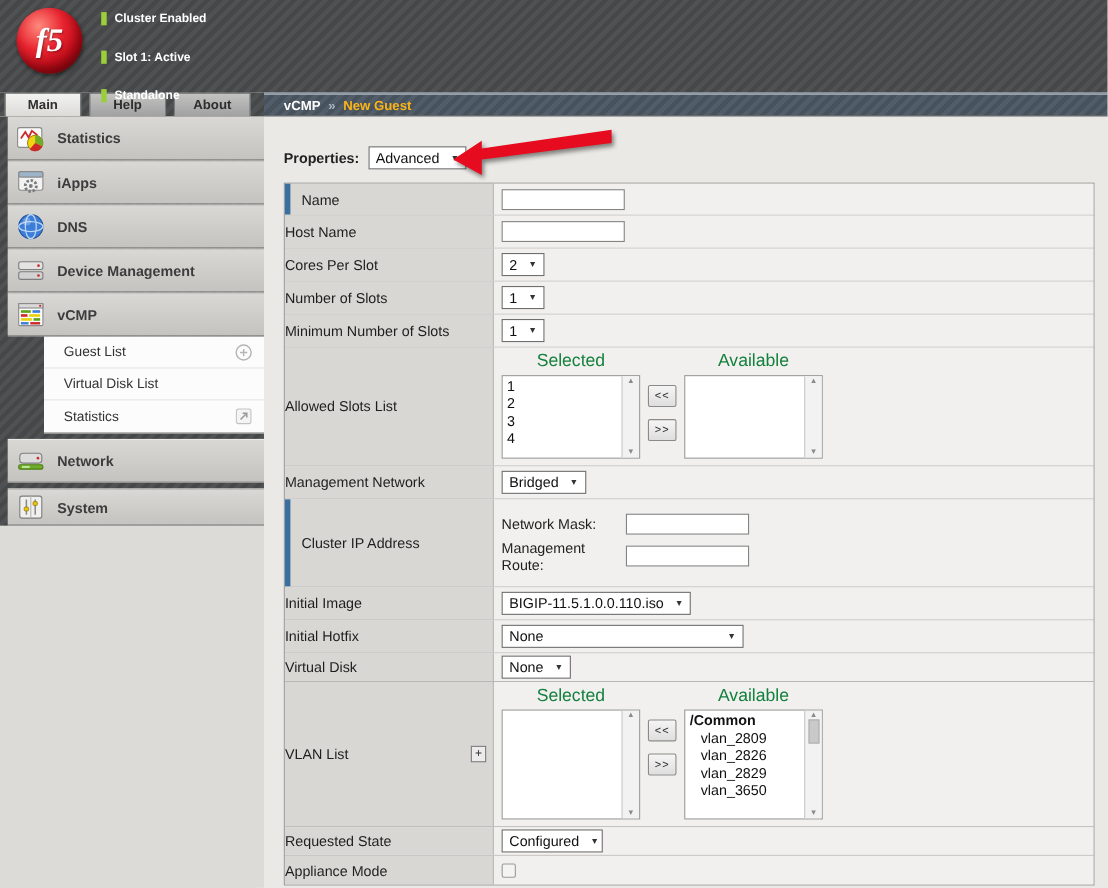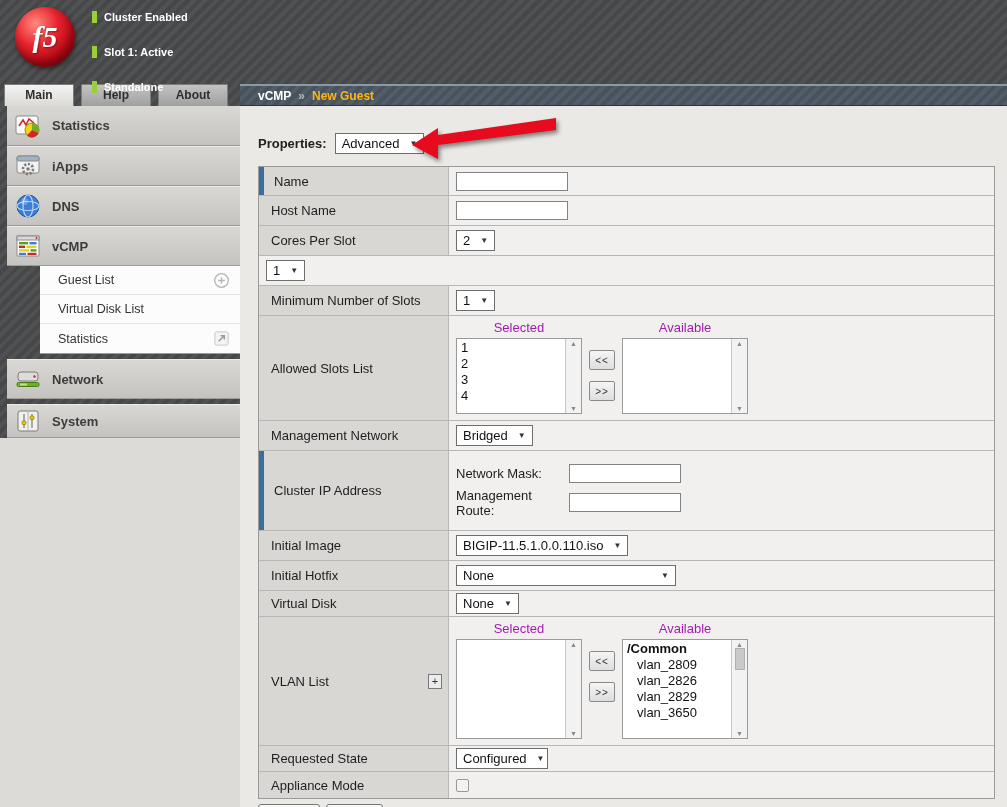--- a/index.html
+++ b/index.html
@@ -83,39 +83,39 @@
     font-size: 13px; color: #111; cursor: pointer; gap: 10px;
   }
   .dd .caret { font-size: 8px; color: #333; }
   .dd.spread { justify-content: space-between; }
   
   .ftable { width: 737px; border: 1px solid #9a9a9a; margin-top: 10px; background: #f1f0ee; }
   .frow { display: flex; border-bottom: 1px solid #b8b7b5; }
   .frow:last-child { border-bottom: none; }
   .flabel {
     width: 190px; flex: 0 0 190px; background: #d8d7d4; position: relative;
-    display: flex; align-items: center; padding-left: 12px;
+    display: flex; align-items: center; padding-left: 0;
     font-size: 13px; color: #1e1e1e; border-right: 1px solid #b8b7b5;
   }
   .flabel.req { padding-left: 15px; }
   .flabel.req::before {
     content: ""; position: absolute; left: 0; top: 0; bottom: 0; width: 5px;
     background: #3a6e9e;
   }
   .fvalue { flex: 1; display: flex; align-items: center; padding-left: 7px; background: #f1f0ee; }
   .h29 { min-height: 29px; } .h30 { min-height: 30px; } .h26 { min-height: 26px; }
   .h105 { min-height: 105px; } .h80 { min-height: 80px; } .h110 { min-height: 110px; }
   input[type="text"] {
     width: 112px; height: 19px; border: 1px solid #838383; background: #fff;
     font-family: "Liberation Sans", sans-serif; font-size: 13px; padding: 0 3px;
   }
   
   .dual { display: flex; align-items: flex-start; padding: 4px 0 6px 0; }
   .dual-col { display: flex; flex-direction: column; align-items: center; }
-  .dual-head { font-size: 13px; color: #a21caf; margin-bottom: 3px; }
+  .dual-head { font-size: 16px; color: #15803d; margin-bottom: 3px; }
   .listbox {
     width: 126px; height: 76px; background: #fff; border: 1px solid #9a9a9a;
     display: flex; overflow: hidden;
   }
   .listbox.tall { height: 100px; }
   .lb-items { flex: 1; padding: 1px 0 0 4px; font-size: 13px; line-height: 16px; color: #111; }
   .lb-rail {
     width: 16px; flex: 0 0 16px; border-left: 1px solid #c9c9c9; background: #f2f2f2;
     display: flex; flex-direction: column; align-items: center; justify-content: space-between;
     padding: 1px 0; font-size: 7px; color: #8a8a8a; cursor: pointer;
@@ -216,20 +216,29 @@
         <svg class="icon24" viewBox="0 0 26 26">
           <circle cx="13" cy="13" r="11" fill="#3b7dd8" stroke="#1f4f96"></circle>
           <ellipse cx="13" cy="13" rx="5" ry="11" fill="none" stroke="#bcd6f2" stroke-width="1.2"></ellipse>
           <ellipse cx="13" cy="13" rx="11" ry="4.5" fill="none" stroke="#bcd6f2" stroke-width="1.2"></ellipse>
           <circle cx="9.5" cy="8.5" r="3.5" fill="#ffffff" opacity="0.25"></circle>
         </svg>
         <span>DNS</span>
       </div>
       <div class="side-item">
         <svg class="icon24" viewBox="0 0 26 26">
+          <rect x="2" y="5" width="22" height="7" rx="2" fill="#e3e3e3" stroke="#7d7d7d"></rect>
+          <rect x="2" y="14" width="22" height="7" rx="2" fill="#d2d2d2" stroke="#7d7d7d"></rect>
+          <circle cx="20" cy="8.5" r="1.2" fill="#cc2a2a"></circle>
+          <circle cx="20" cy="17.5" r="1.2" fill="#cc2a2a"></circle>
+        </svg>
+        <span>Device Management</span>
+      </div>
+      <div class="side-item">
+        <svg class="icon24" viewBox="0 0 26 26">
           <rect x="2" y="3" width="22" height="20" rx="1" fill="#fcfcfc" stroke="#8a8a8a"></rect>
           <rect x="2" y="3" width="22" height="4" fill="#d9d9d9" stroke="#8a8a8a"></rect>
           <circle cx="21.5" cy="5" r="1" fill="#cc2a2a"></circle>
           <rect x="4" y="9" width="9" height="2.4" fill="#5aa317"></rect>
             <rect x="14.5" y="9" width="7" height="2.4" fill="#3b7dd8"></rect>
           <rect x="4" y="12.6" width="6" height="2.4" fill="#cc2a2a"></rect>
             <rect x="11.5" y="12.6" width="10" height="2.4" fill="#e8d20e"></rect>
           <rect x="4" y="16.2" width="10" height="2.4" fill="#e8d20e"></rect>
             <rect x="15.5" y="16.2" width="6" height="2.4" fill="#5aa317"></rect>
           <rect x="4" y="19.8" width="7" height="2.2" fill="#3b7dd8"></rect>
@@ -317,20 +326,21 @@
         <div class="flabel">Cores Per Slot</div>
         <div class="fvalue">
           <span class="dd">
             <span>2</span>
             <span class="caret">▼</span>
           </span>
         </div>
       </div>
 
       <div class="frow h30">
+        <div class="flabel">Number of Slots</div>
         <div class="fvalue">
           <span class="dd">
             <span>1</span>
             <span class="caret">▼</span>
           </span>
         </div>
       </div>
 
       <div class="frow h30">
         <div class="flabel">Minimum Number of Slots</div>

